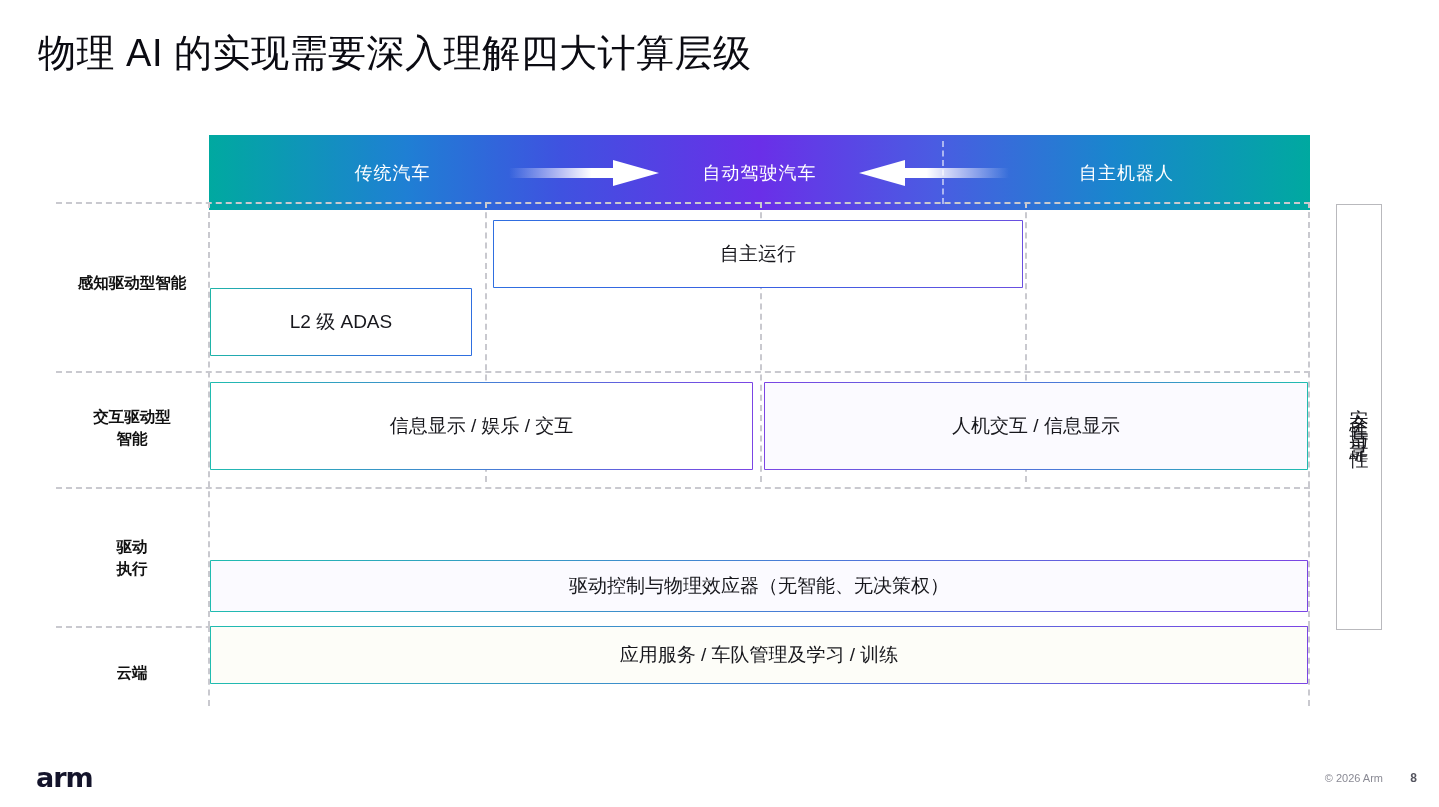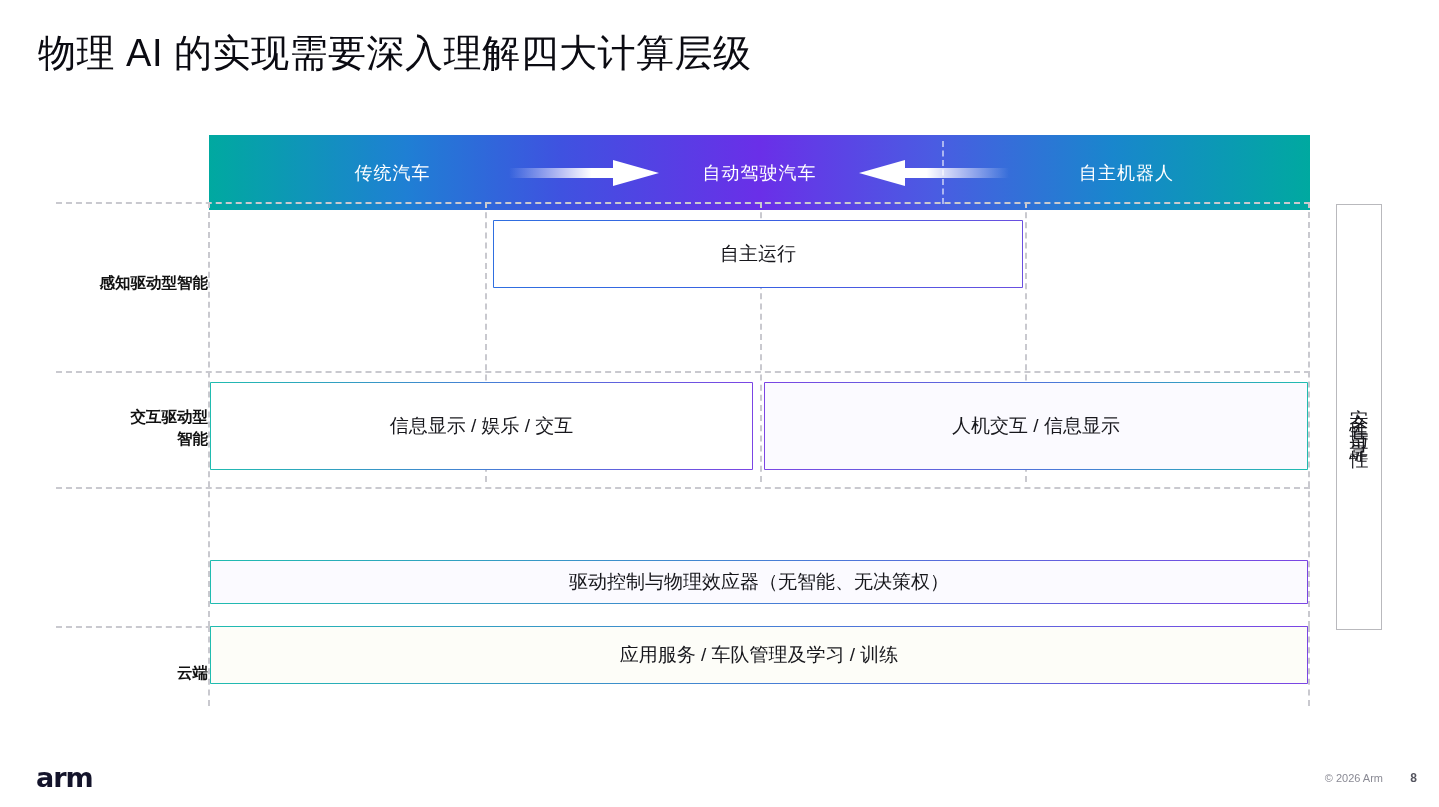--- a/index.html
+++ b/index.html
@@ -54,21 +54,21 @@
   .hline{
     position:absolute;left:0;right:0;height:0;
     border-top:2px dashed #c9c9cf;
   }
   .vline{
     position:absolute;top:0;bottom:0;width:0;
     border-left:2px dashed #c9c9cf;
   }
   .row-label{
     position:absolute;left:0;width:152px;
-    text-align:right;font-size:15.5px;font-weight:bold;color:#111;
+    text-align:center;font-size:15.5px;font-weight:bold;color:#111;
     line-height:1.45;
   }
   
   .gbox{
     position:absolute;
     display:flex;align-items:center;justify-content:center;
     font-size:19px;color:#17171c;white-space:nowrap;
     border-radius:1px;
     padding:1px;
     box-sizing:border-box;
@@ -176,47 +176,56 @@
 
   <div class="row-label" style="top:70px;">
     <span>感知驱动型智能</span>
   </div>
 
   <div class="row-label" style="top:204px;">
     <div>交互驱动型</div>
     <div>智能</div>
   </div>
 
+  <div class="row-label" style="top:334px;">
+    <div>驱动</div>
+    <div>执行</div>
+  </div>
 
   <div class="row-label" style="top:460px;">
     <span>云端</span>
   </div>
 
   <div class="gbox g-blue-purple fill-plain" style="left:437px;top:18px;width:530px;height:68px;">
     <div class="inner">
         <span>自主运行</span>
       </div>
   </div>
 
+  <div class="gbox g-teal-blue fill-plain" style="left:154px;top:86px;width:262px;height:68px;">
+    <div class="inner">
+        <span>L2 级 ADAS</span>
+      </div>
+  </div>
 
 
   <div class="gbox g-teal-purple fill-plain" style="left:154px;top:180px;width:543px;height:88px;">
     <div class="inner">
         <span>信息显示 / 娱乐 / 交互</span>
       </div>
   </div>
 
   <div class="gbox g-purple-teal fill-lav" style="left:708px;top:180px;width:544px;height:88px;">
     <div class="inner">
         <span>人机交互 / 信息显示</span>
       </div>
   </div>
 
 
-  <div class="gbox g-teal-purple fill-lav" style="left:154px;top:358px;width:1098px;height:44px;">
+  <div class="gbox g-teal-purple fill-lav" style="left:154px;top:358px;width:1098px;height:52px;">
     <div class="inner">
         <span>驱动控制与物理效应器（无智能、无决策权）</span>
       </div>
   </div>
 
   <div class="gbox g-teal-purple fill-warm" style="left:154px;top:424px;width:1098px;height:58px;">
     <div class="inner">
         <span>应用服务 / 车队管理及学习 / 训练</span>
       </div>
   </div>

